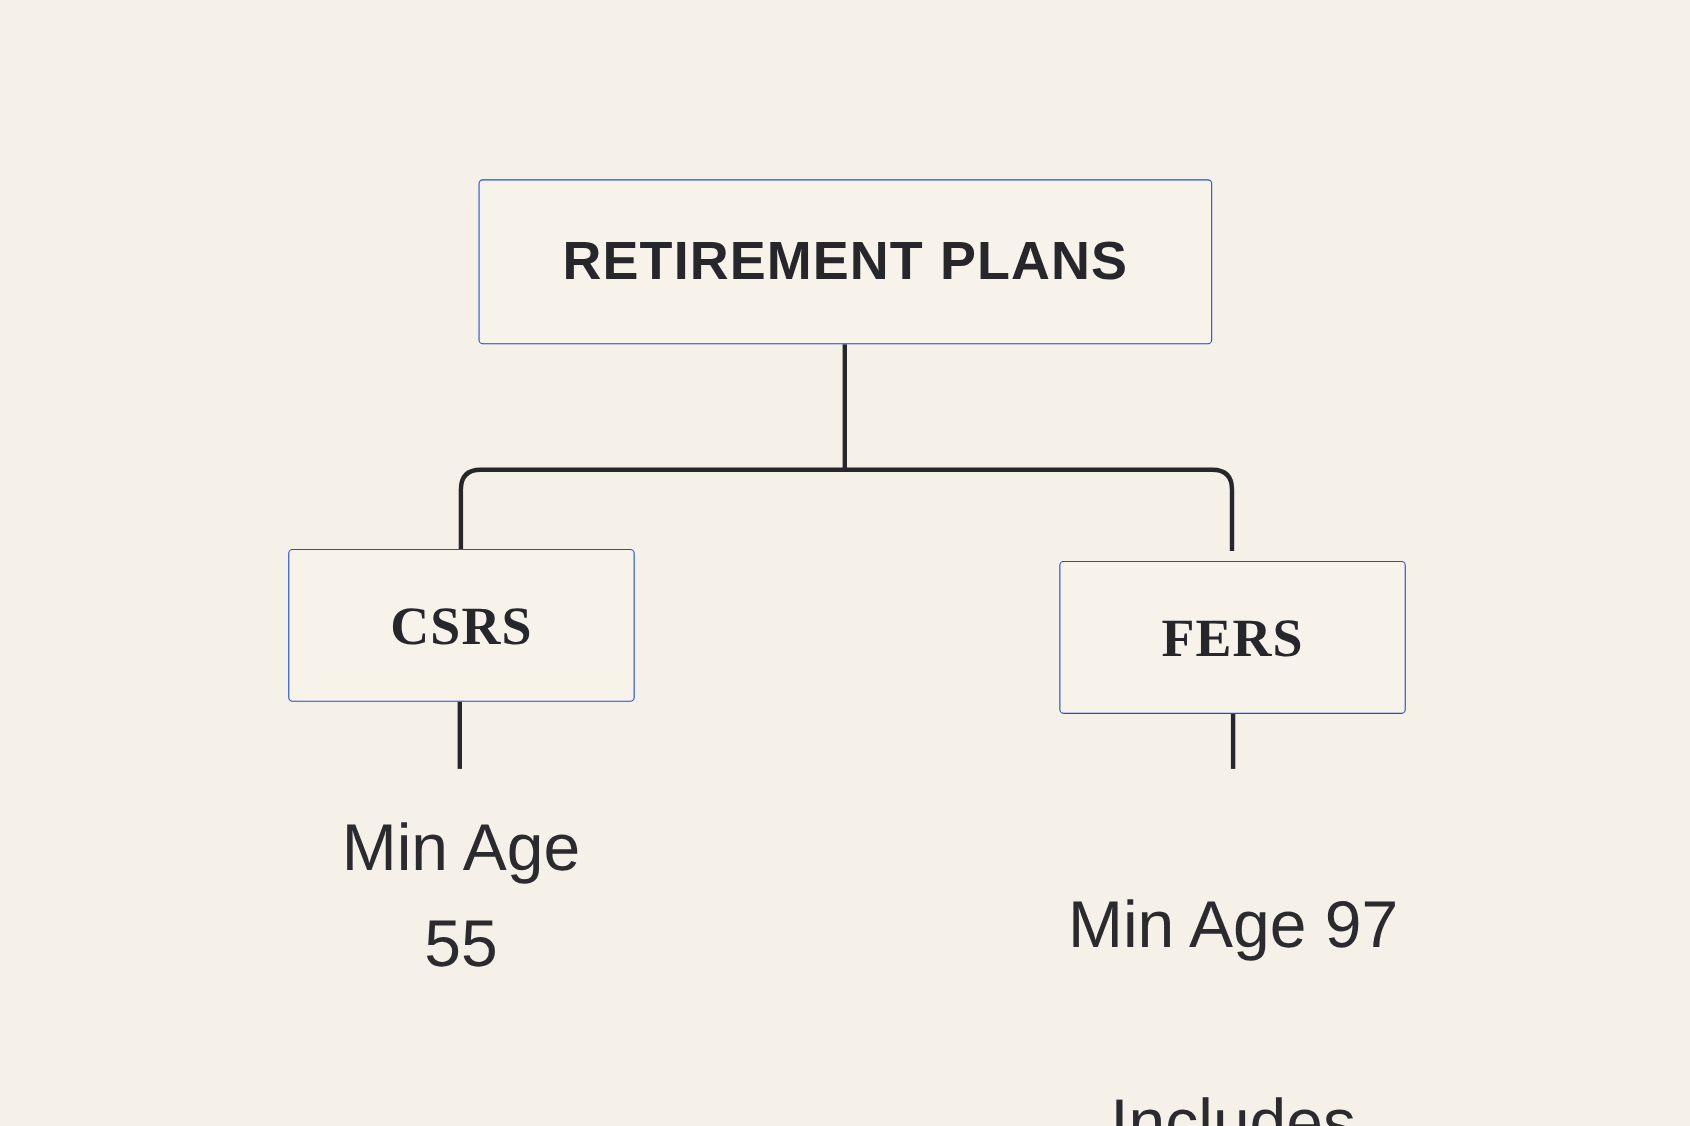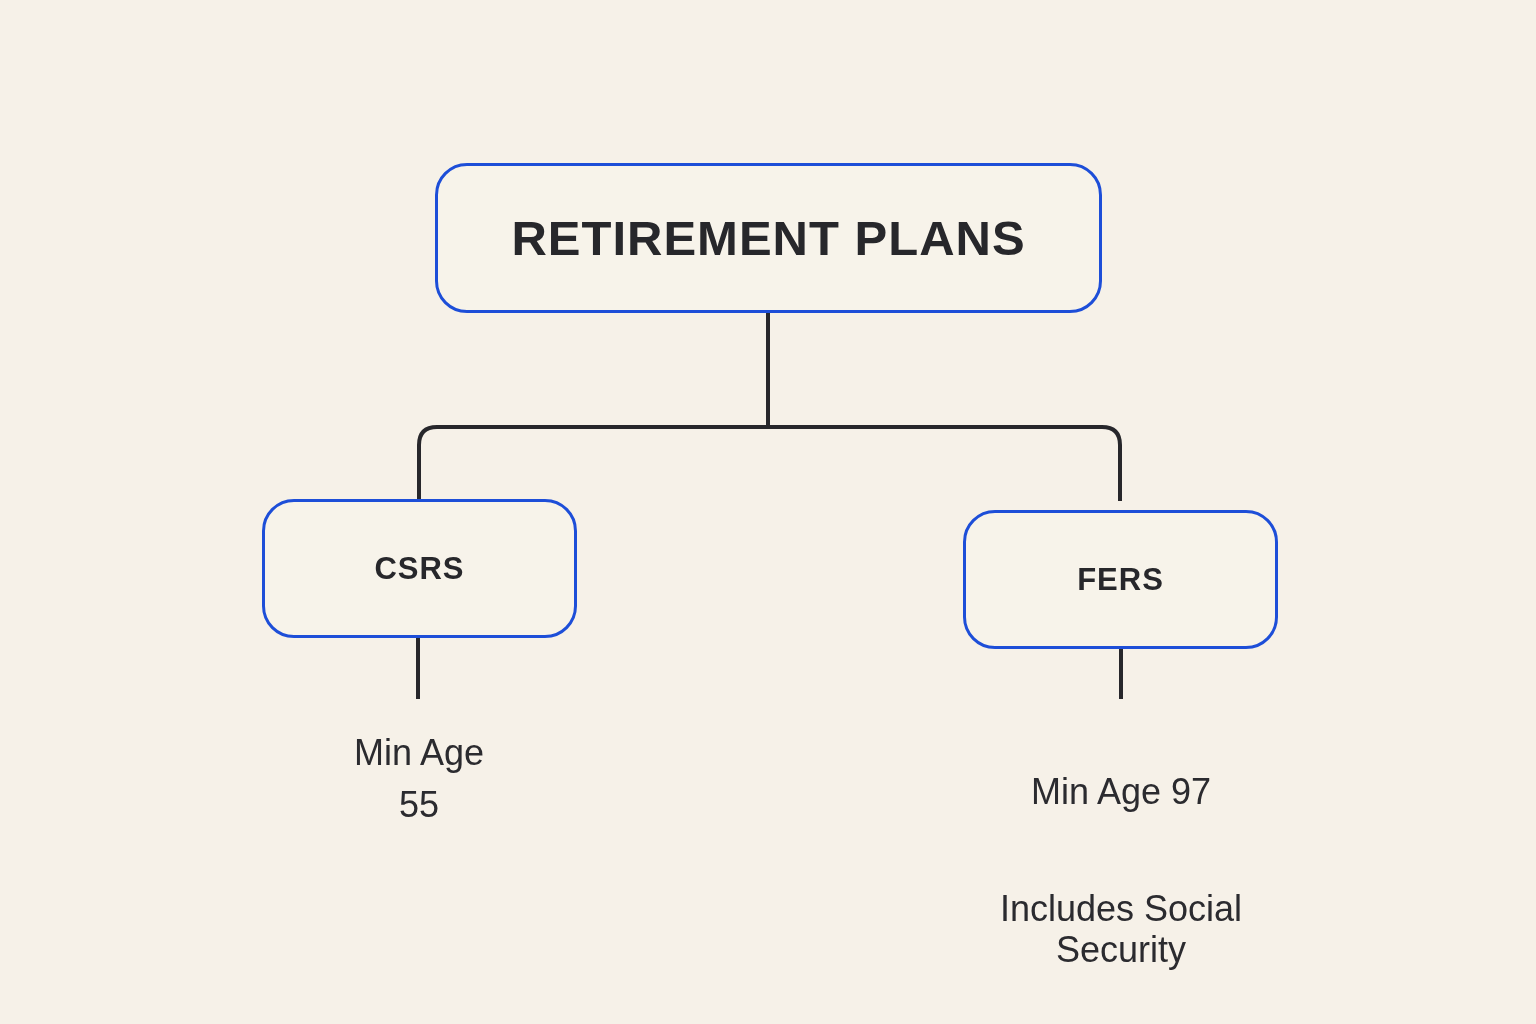--- a/index.html
+++ b/index.html
@@ -19,22 +19,22 @@
   .connectors {
     position: absolute;
     left: 0;
     top: 0;
     width: 1536px;
     height: 1024px;
   }
   .node {
     position: absolute;
     box-sizing: border-box;
-    border: 3px solid #1d4ed8;
-    border-radius: 32px;
+    border: 1px solid #1d4ed8;
+    border-radius: 4px;
     background: #f7f3ea;
     display: flex;
     align-items: center;
     justify-content: center;
     text-align: center;
   }
   .node .label {
     font-weight: 700;
     letter-spacing: 1px;
     line-height: 1;
@@ -56,26 +56,27 @@
     height: 139px;
   }
   .node-fers {
     left: 963px;
     top: 510px;
     width: 315px;
     height: 139px;
   }
   .node-csrs .label,
   .node-fers .label {
-    font-size: 31px;
+    font-size: 49px;
+    font-family: Liberation Serif, serif;
   }
   .note {
     position: absolute;
     text-align: center;
-    font-size: 36px;
+    font-size: 60px;
     line-height: 1.45;
     white-space: pre-line;
     color: #2b2b2f;
   }
   .note-csrs {
     left: 244px;
     top: 727px;
     width: 350px;
   }
   .note-fers {

